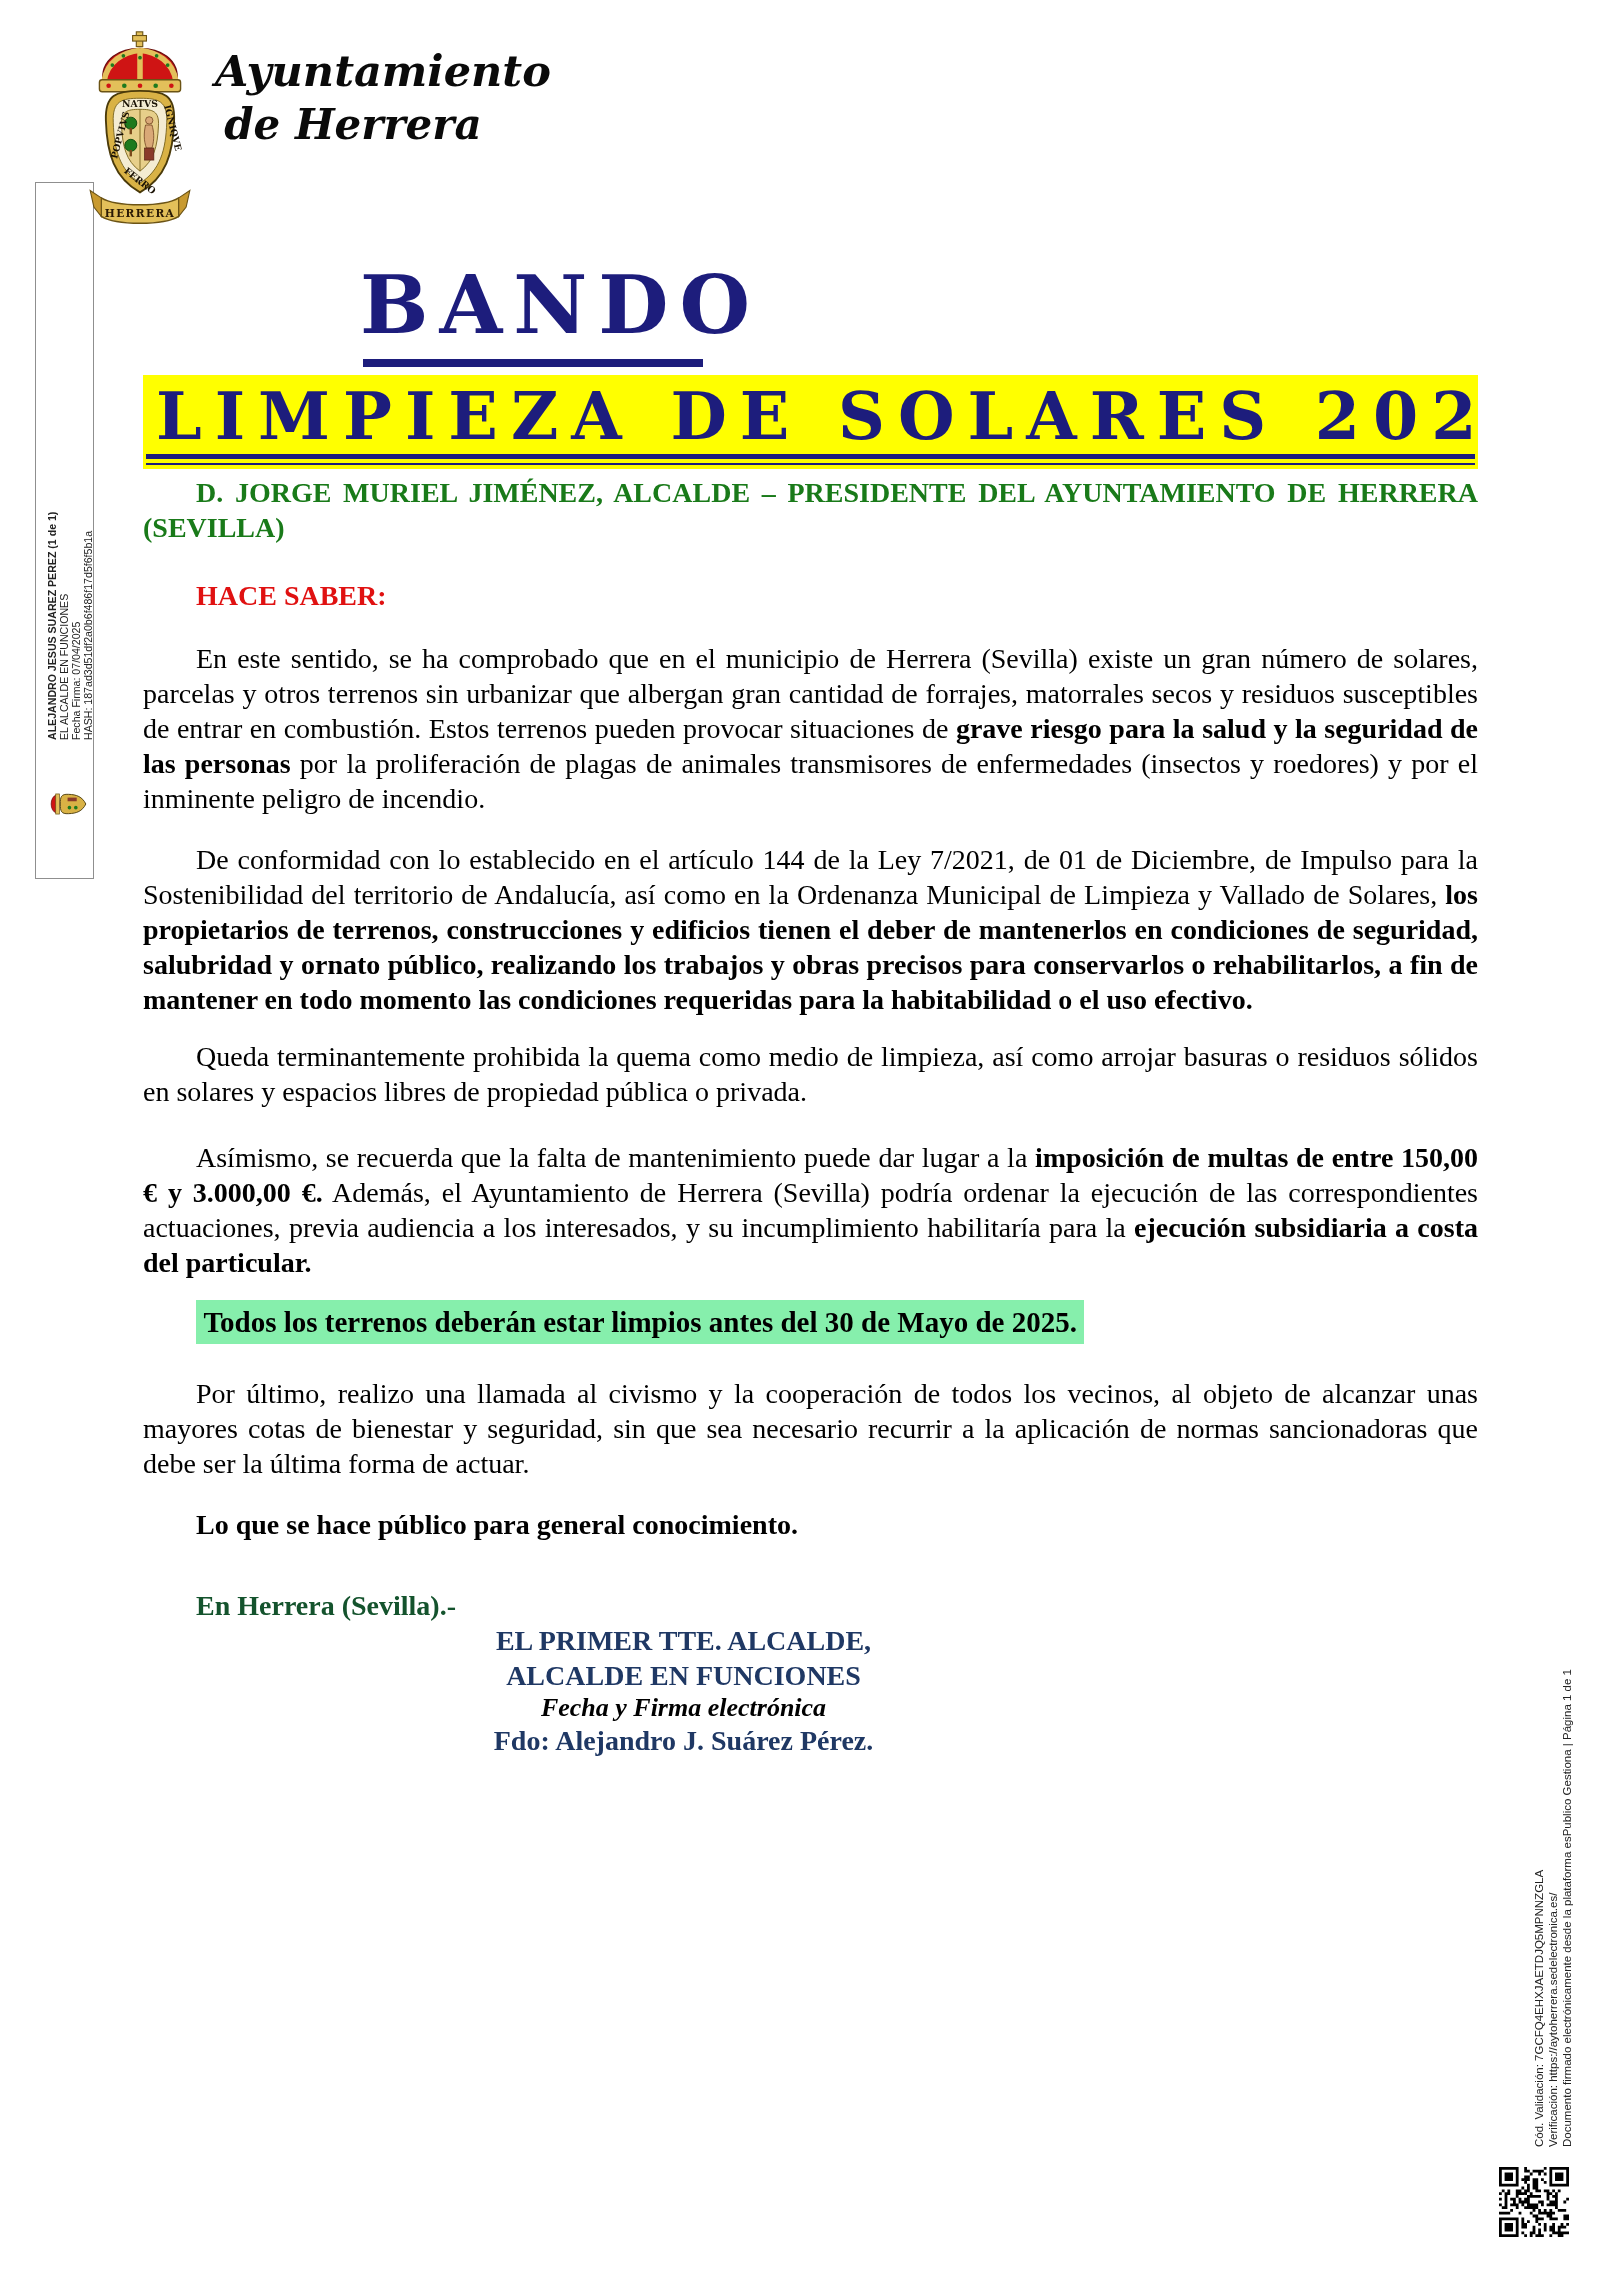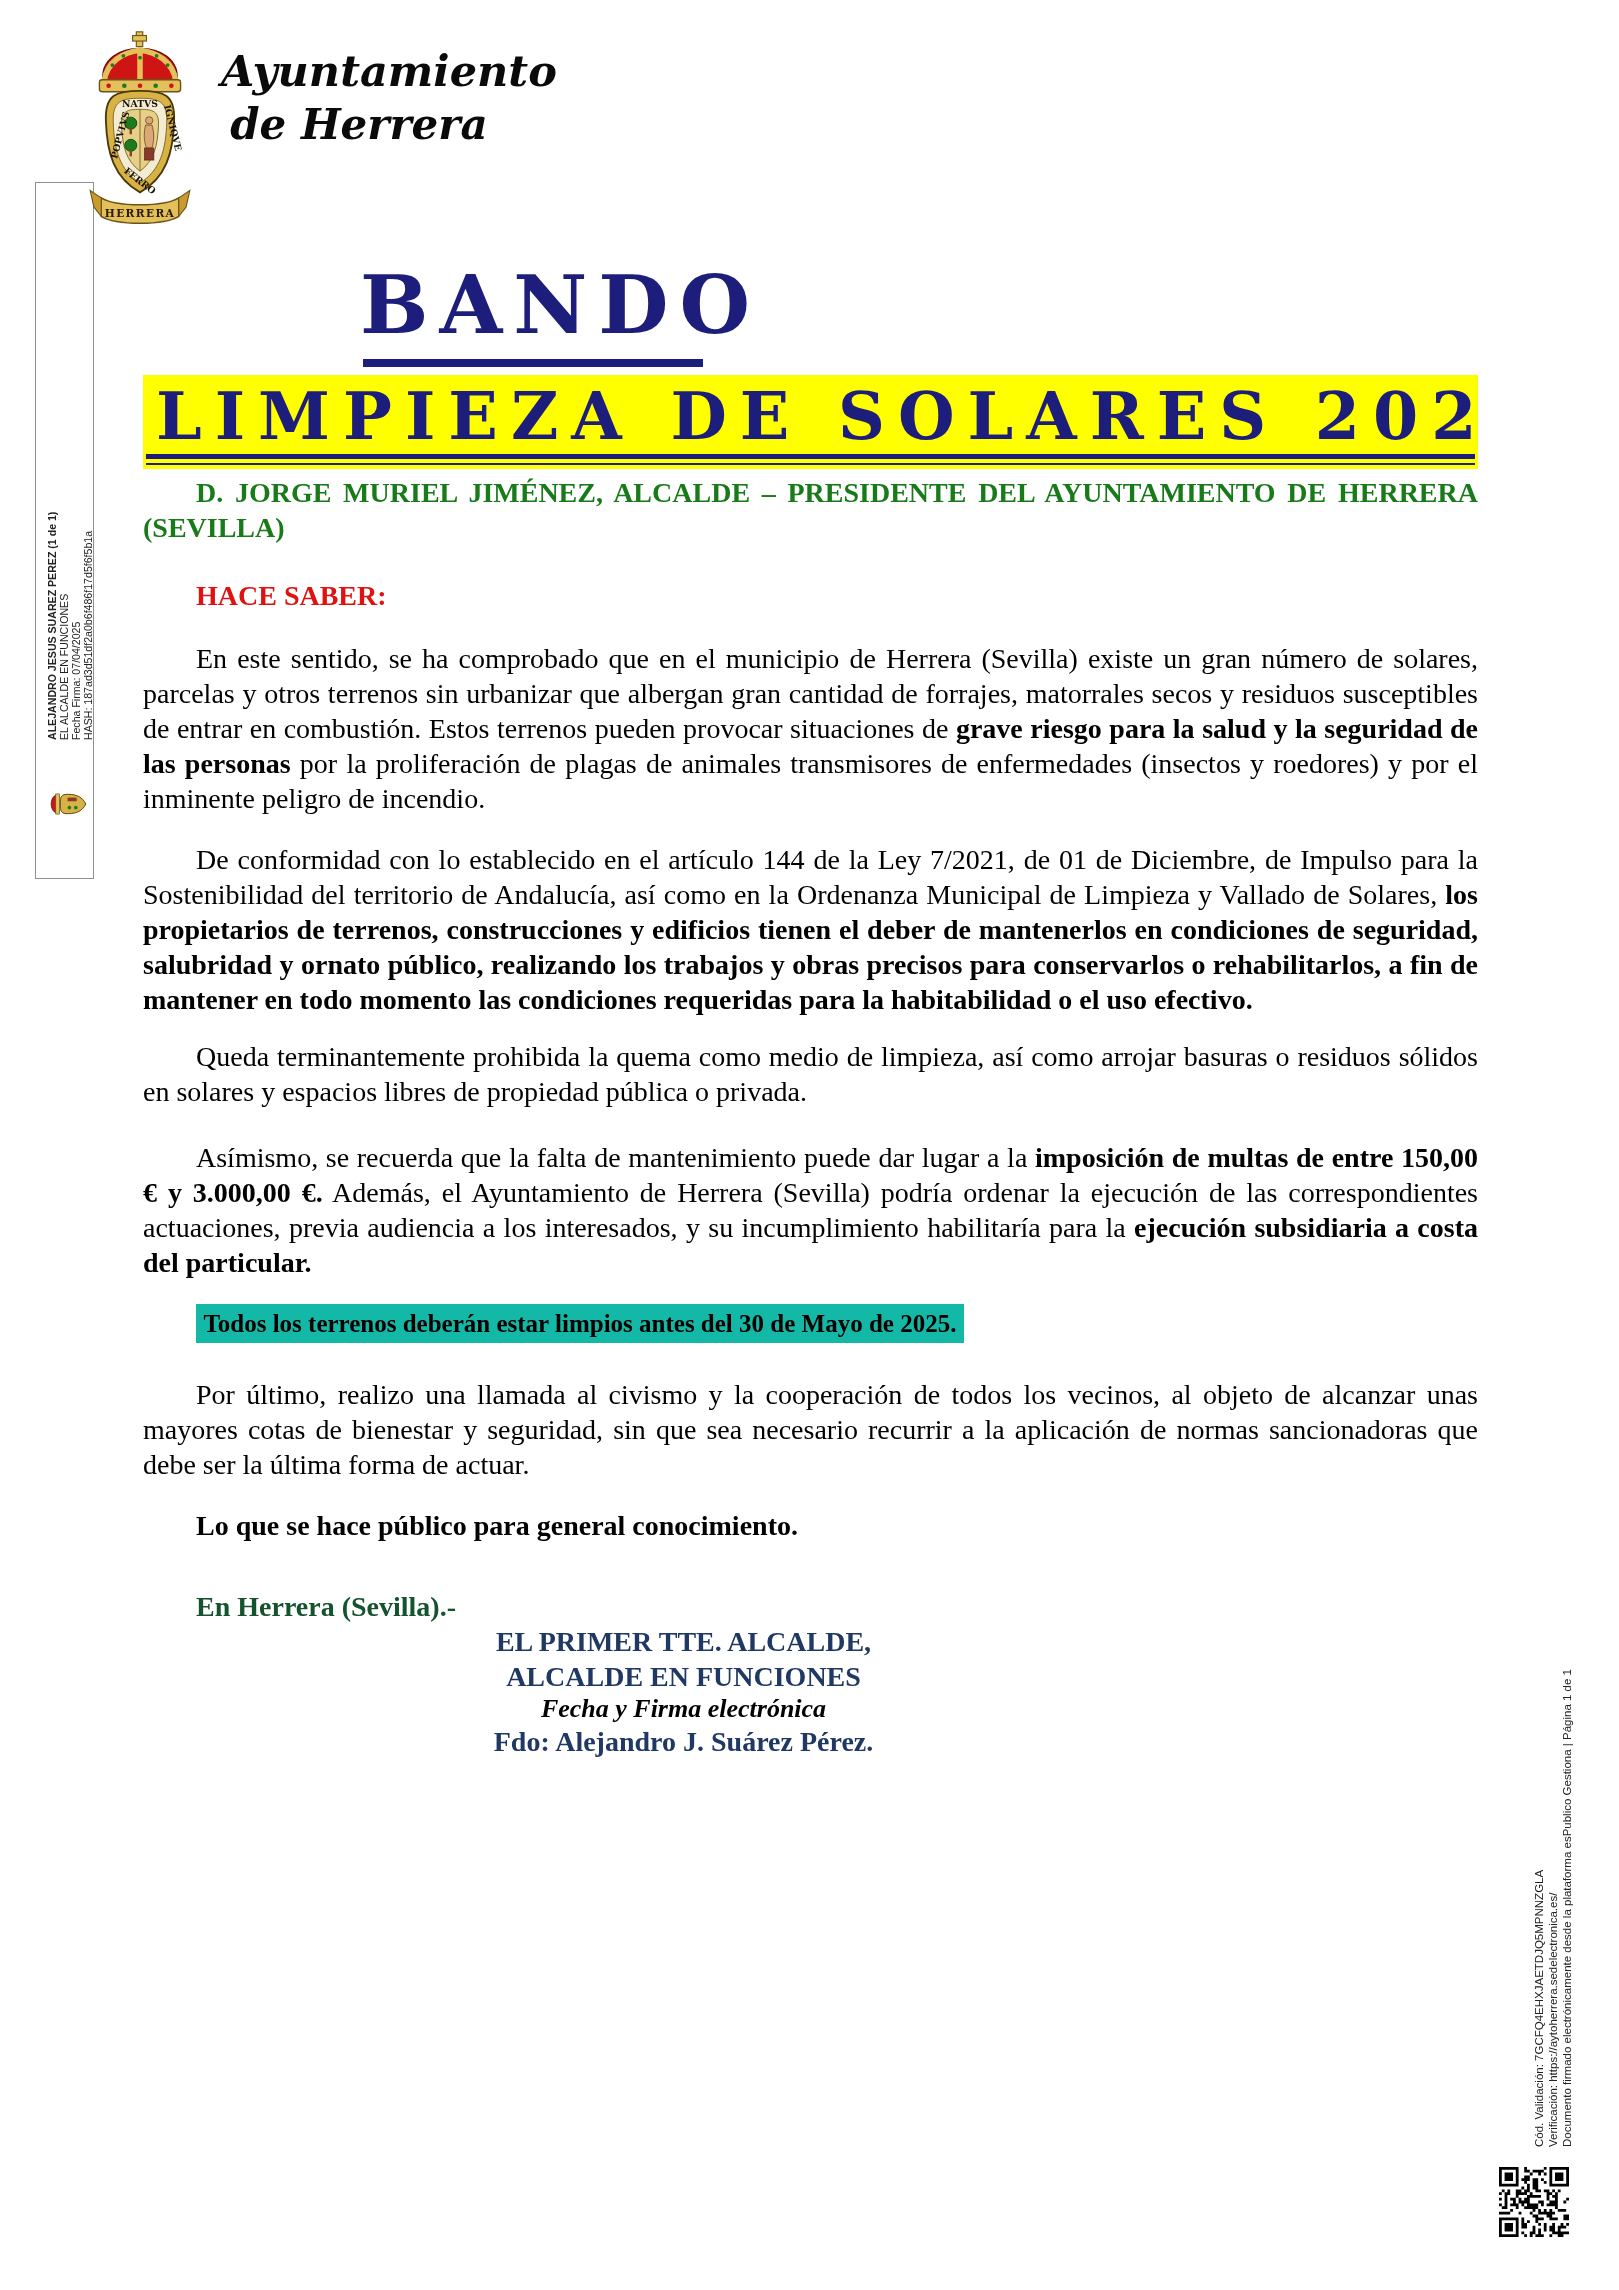--- a/index.html
+++ b/index.html
@@ -10,21 +10,21 @@
   .left-strip{position:absolute;left:35px;top:182px;width:59px;height:697px;
               border:1.8px solid #8f8f8f;background:#fff;box-sizing:border-box;}
   .rotccw{transform:rotate(-90deg);transform-origin:left top;position:absolute;}
   .left-strip-text{left:46px;top:740px;width:554px;font-family:"Liberation Sans",sans-serif;
                    font-size:10.6px;line-height:12px;color:#222;white-space:nowrap;}
   .left-strip-text .l1{font-weight:bold;}
   .mini-crest{position:absolute;left:52px;top:783px;width:33px;height:42px;transform:rotate(-90deg);}
 
   
   .crest{position:absolute;left:79px;top:29.5px;width:122px;height:214px;}
-  .org-name{position:absolute;left:221px;top:44px;font-family:"DejaVu Serif",serif;
+  .org-name{position:absolute;left:215px;top:44px;font-family:"DejaVu Serif",serif;
             font-style:italic;font-weight:bold;color:#0a0a0a;}
   .org-line1{font-size:43px;line-height:55px;}
   .org-line2{font-size:42px;line-height:52px;padding-left:9.2px;}
 
   .bando{position:absolute;left:360px;top:260px;font-family:"DejaVu Serif",serif;
          font-weight:bold;font-size:81px;line-height:89px;letter-spacing:11px;
          color:#1d1d7c;white-space:nowrap;}
   .bando-underline{position:absolute;left:363px;top:359px;width:340px;height:8.3px;background:#1d1d7c;}
 
   .headline-bar{position:absolute;left:143px;top:375px;width:1335px;height:94px;
@@ -42,21 +42,21 @@
   .green-head{color:#197a19;font-weight:bold;}
   .red-head{color:#e01111;font-weight:bold;margin-top:33px !important;}
   .mt48{margin-top:44px !important;}
   .mt30{margin-top:28px !important;}
   .mt28{margin-top:26px !important;}
   .mt24{margin-top:22px !important;}
   .mt34{margin-top:31px !important;}
   .mt40{margin-top:37px !important;}
   .mt50{margin-top:46px !important;}
   .deadline-p{margin-top:24px !important;}
-  .deadline-p mark{background:#14b8a6;font-weight:bold;font-size:25px;padding:5.5px 7.4px 6.5px 7.4px;font-family:Liberation Serif, serif;}
+  .deadline-p mark{background:#86efac;font-weight:bold;font-size:29px;padding:5.5px 7.4px 6.5px 7.4px;font-family:Liberation Serif, serif;}
   .bold-p{font-weight:bold;}
   .closing{color:#14532d;font-weight:bold;}
   .sig-block{width:757px;margin:0 0 0 162px;text-align:center;}
   .sig-line{color:#1f3864;font-weight:bold;font-size:28px;line-height:35px;}
   .sig-efirma{color:#000;font-weight:bold;font-style:italic;font-size:26px;line-height:30px;}
 
   
   .right-strip{left:1532px;top:2147px;width:572px;font-family:"Liberation Sans",sans-serif;
                font-size:11.5px;line-height:14px;color:#222;white-space:nowrap;}
   .qr{position:absolute;left:1499px;top:2167px;width:70px;height:70px;}

